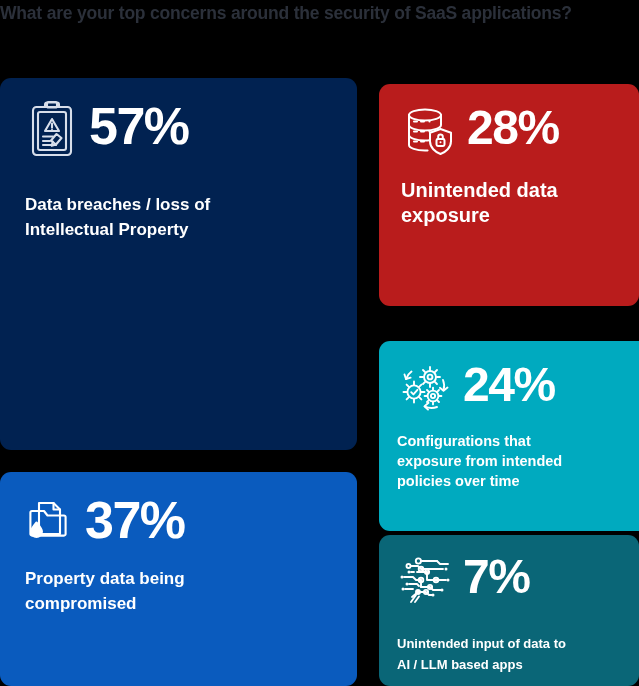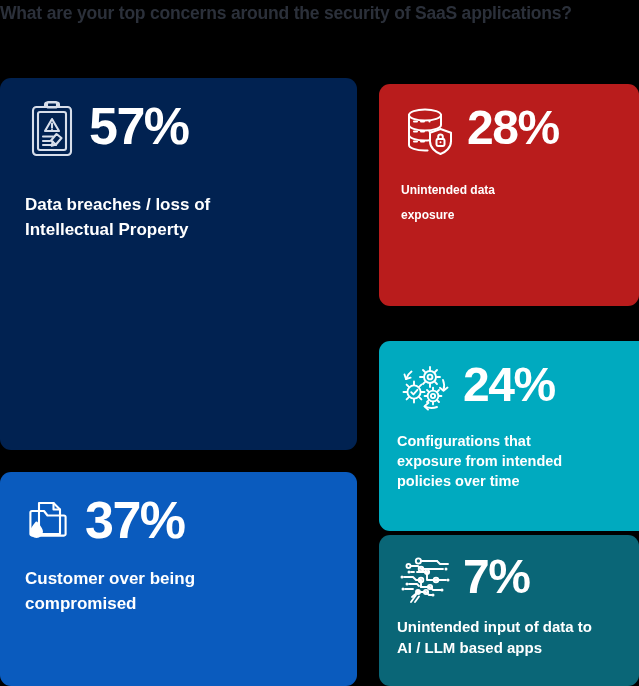--- a/index.html
+++ b/index.html
@@ -76,21 +76,21 @@
 
   
   #card-unintended-exposure {
     left: 379px; top: 78px; width: 260px; height: 222px;
     background: #b91c1c;
     margin-top: 6px;
   }
   #card-unintended-exposure .card-inner { left: 22px; top: 20px; }
   #card-unintended-exposure .stat-value { font-size: 48px; }
   #card-unintended-exposure .stat-label {
-    font-size: 12px; line-height: 25px; margin-top: 14px;
+    font-size: 20px; line-height: 25px; margin-top: 14px;
   }
 
   
   #card-configurations {
     left: 379px; top: 322px; width: 279px; height: 190px;
     background: #00AABF;
     margin-top: 19px;
   }
   #card-configurations .card-inner { left: 18px; top: 20px; }
   #card-configurations .stat-value { font-size: 48px; }
@@ -111,21 +111,21 @@
   }
 
   
   #card-ai-llm {
     left: 379px; top: 535px; width: 260px; height: 151px;
     background: #0A6677;
   }
   #card-ai-llm .card-inner { left: 18px; top: 18px; }
   #card-ai-llm .stat-value { font-size: 48px; }
   #card-ai-llm .stat-label {
-    font-size: 15px; line-height: 21px; margin-top: 7px;
+    font-size: 13px; line-height: 21px; margin-top: 24px;
   }
 </style>
 </head>
 <body>
 
 <div id="chart-title">What are your top concerns around the security of SaaS applications?</div>
 
 <div class="card" id="card-data-breaches">
   <div class="card-inner">
     <div class="stat-row">
@@ -228,21 +228,21 @@
         <svg width="50" height="54" viewBox="0 0 50 54" fill="none" stroke="#FFFFFF" stroke-width="2.1" stroke-linecap="round" stroke-linejoin="round">
           <path d="M14 9 h14.5 l6.5 6.5 V40 H14 z"></path>
           <path d="M28.5 9 v6.5 H35"></path>
           <path d="M7 17 h12 l3.5 4.5 H39 a1.6 1.6 0 0 1 1.6 1.6 V40 a1.6 1.6 0 0 1 -1.6 1.6 H7
                    a1.6 1.6 0 0 1 -1.6 -1.6 V18.6 A1.6 1.6 0 0 1 7 17 z"></path>
           <path d="M11.5 28.5 c3.6 4.4 5.4 6.9 5.4 9 a5.4 5.4 0 0 1 -10.8 0 c0 -2.1 1.8 -4.6 5.4 -9 z" fill="#FFFFFF" stroke="#FFFFFF"></path>
         </svg>
       </span>
       <span class="stat-value">37%</span>
     </div>
-    <div class="stat-label">Customer over being
+    <div class="stat-label">Property data being
 compromised</div>
   </div>
 </div>
 
 <div class="card" id="card-ai-llm">
   <div class="card-inner">
     <div class="stat-row">
       <span class="stat-icon">
         <svg width="56" height="52" viewBox="0 0 56 52" fill="none" stroke="#FFFFFF" stroke-width="1.9" stroke-linecap="round" stroke-linejoin="round">
           <path d="M24 8 h16 M24 8 a2.6 2.6 0 1 0 -5.2 0 a2.6 2.6 0 0 0 5.2 0"></path>

